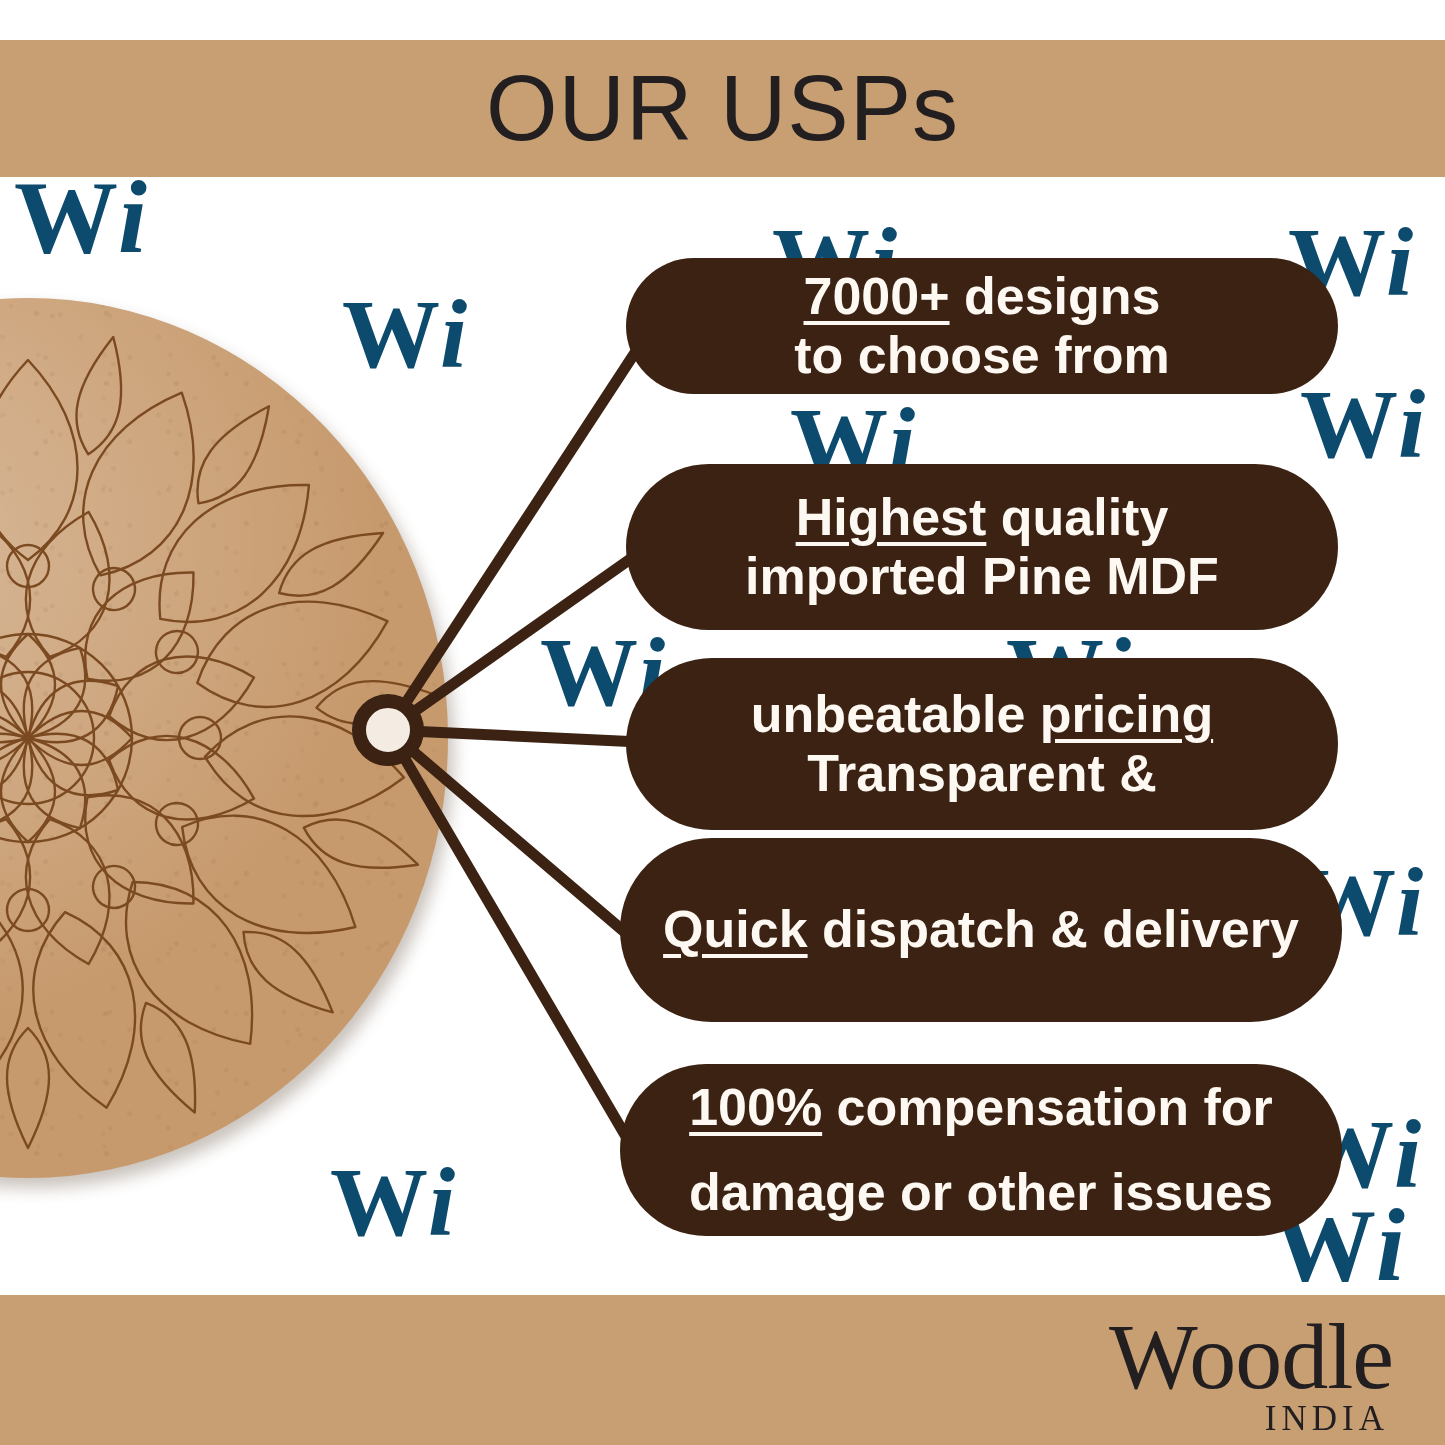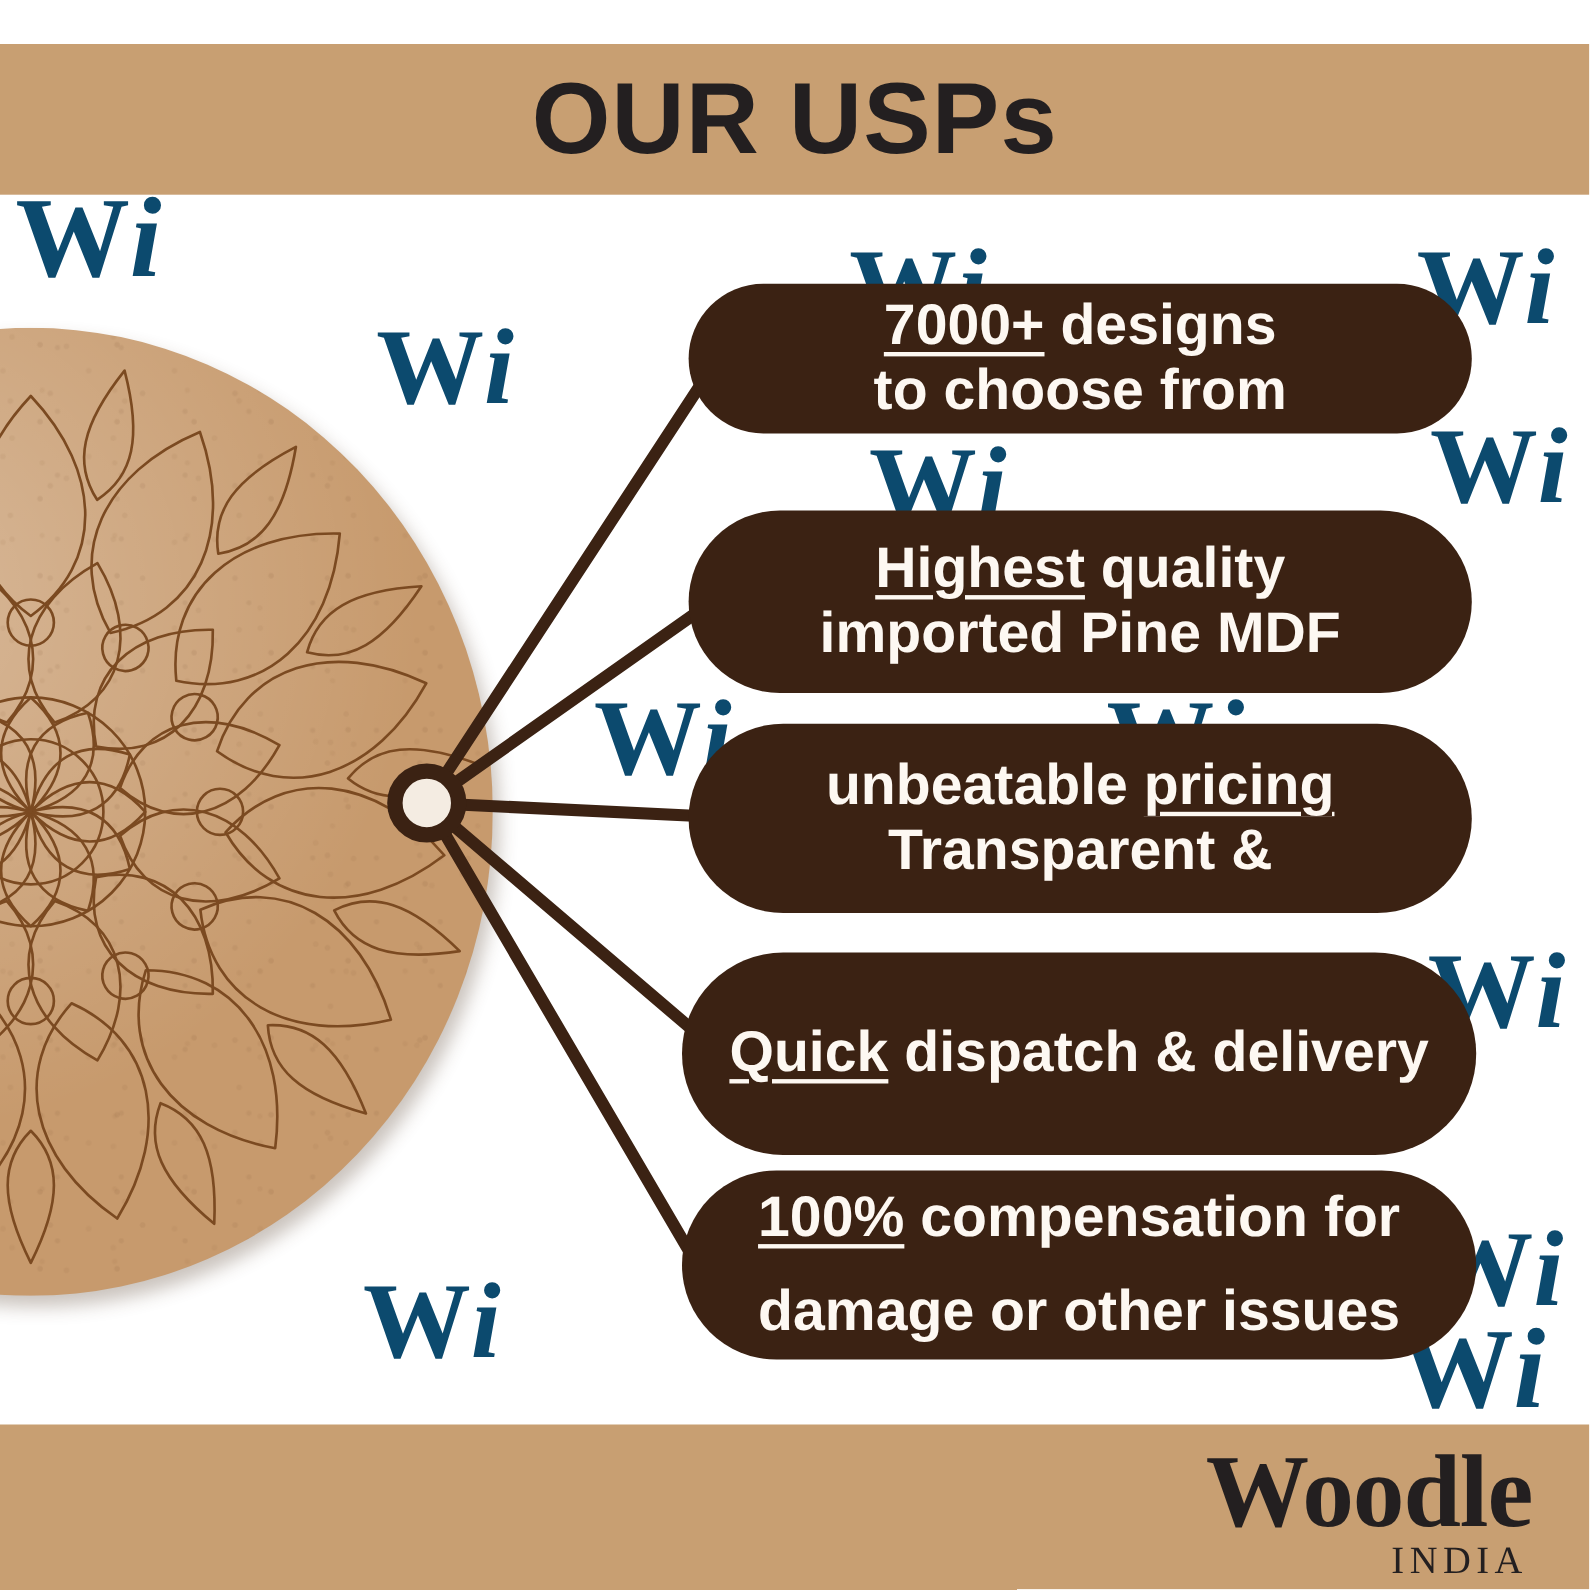--- a/index.html
+++ b/index.html
@@ -20,21 +20,21 @@
     background: #c89f72;
   }
   #header-band { top: 40px; height: 137px; }
   #footer-band { top: 1295px; height: 150px; }
 
   #page-title {
     position: absolute;
     top: 40px; left: 0; width: 100%; height: 137px;
     display: flex; align-items: center; justify-content: center;
     font-size: 92px;
-    font-weight: bold;
+    font-weight: normal;
     letter-spacing: 1px;
     color: #231f20;
     white-space: nowrap;
   }
 
   
   #watermark-layer {
     position: absolute; left: 0; top: 175px;
     width: 100%; height: 1120px;
     overflow: hidden;
@@ -101,33 +101,33 @@
     line-height: 1.14;
     padding: 0 26px;
     box-sizing: border-box;
   }
   .usp-pill .line { white-space: nowrap; }
   .usp-pill u { text-decoration: underline; text-underline-offset: 7px; text-decoration-thickness: 4px; }
 
   #usp-1 { left: 626px; top: 258px;  width: 712px; height: 136px; font-size: 52px; }
   #usp-2 { left: 626px; top: 464px;  width: 712px; height: 166px; font-size: 52px; }
   #usp-3 { left: 626px; top: 658px;  width: 712px; height: 172px; font-size: 52px; }
-  #usp-4 { left: 620px; top: 866px;  width: 722px; height: 184px; font-size: 52px; }
+  #usp-4 { left: 620px; top: 838px;  width: 722px; height: 184px; font-size: 52px; }
   #usp-5 { left: 620px; top: 1064px; width: 722px; height: 172px; font-size: 52px; gap: 25px; }
 
   
   #brand-logo {
     position: absolute;
     right: 52px; top: 1312px;
     text-align: right;
     color: #231f20;
   }
   #brand-name {
     font-family: "Liberation Serif", serif;
-    font-weight: bold;
+    font-weight: normal;
     font-size: 94px;
     line-height: 0.95;
     letter-spacing: -1px;
   }
   #brand-sub {
     font-family: "Liberation Serif", serif;
     font-size: 35px;
     letter-spacing: 5px;
     margin-top: -2px;
     margin-right: 4px;

